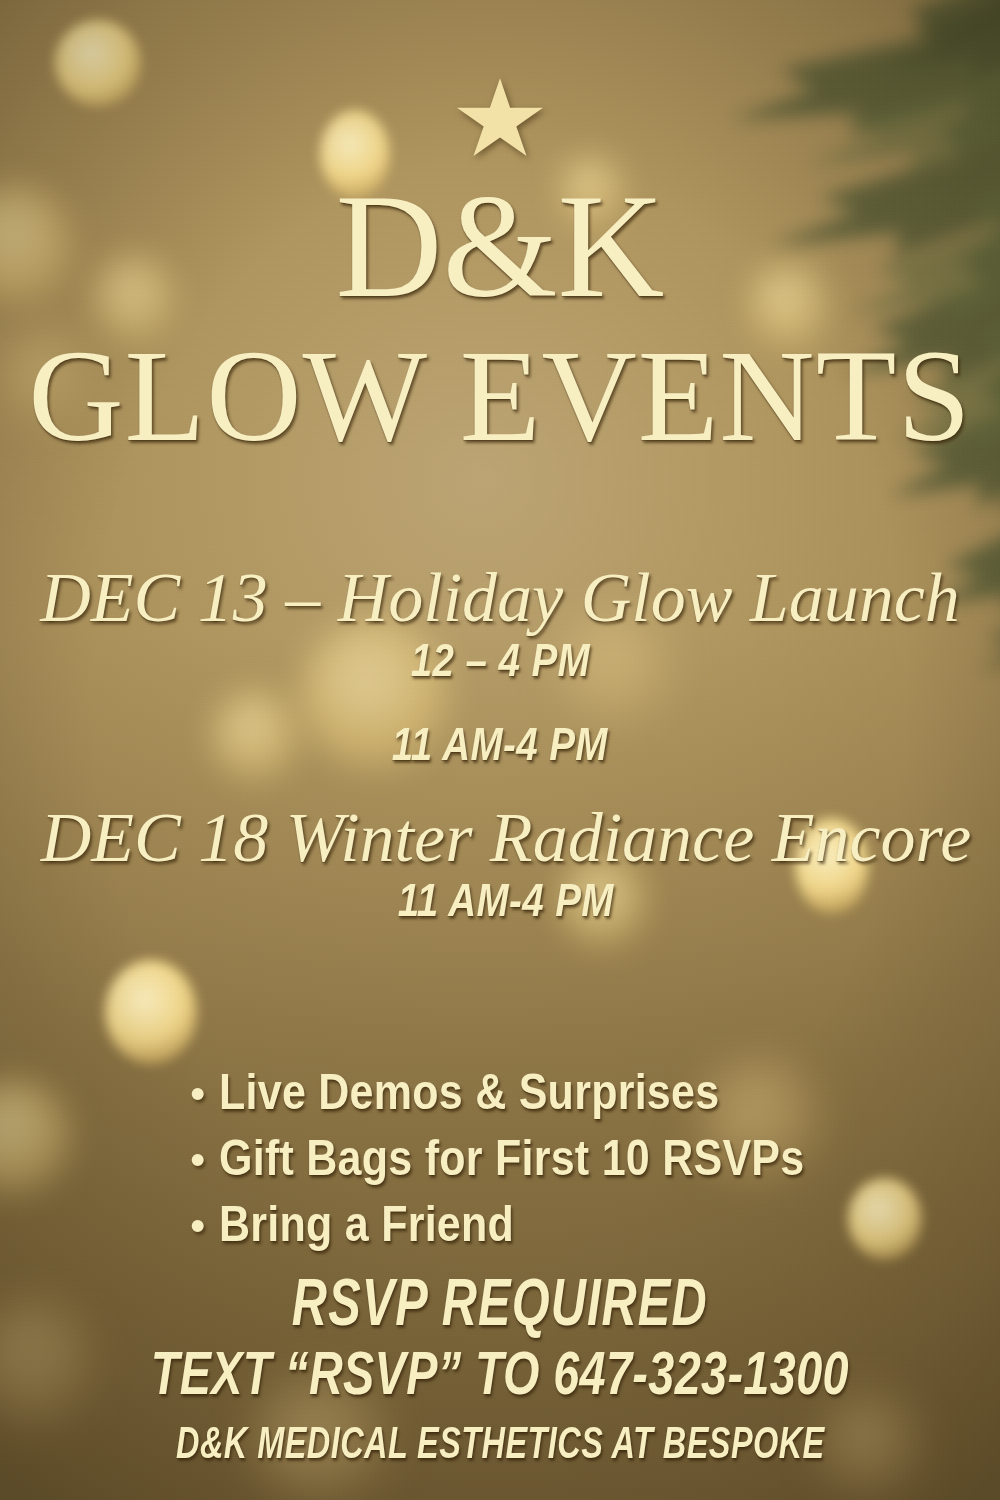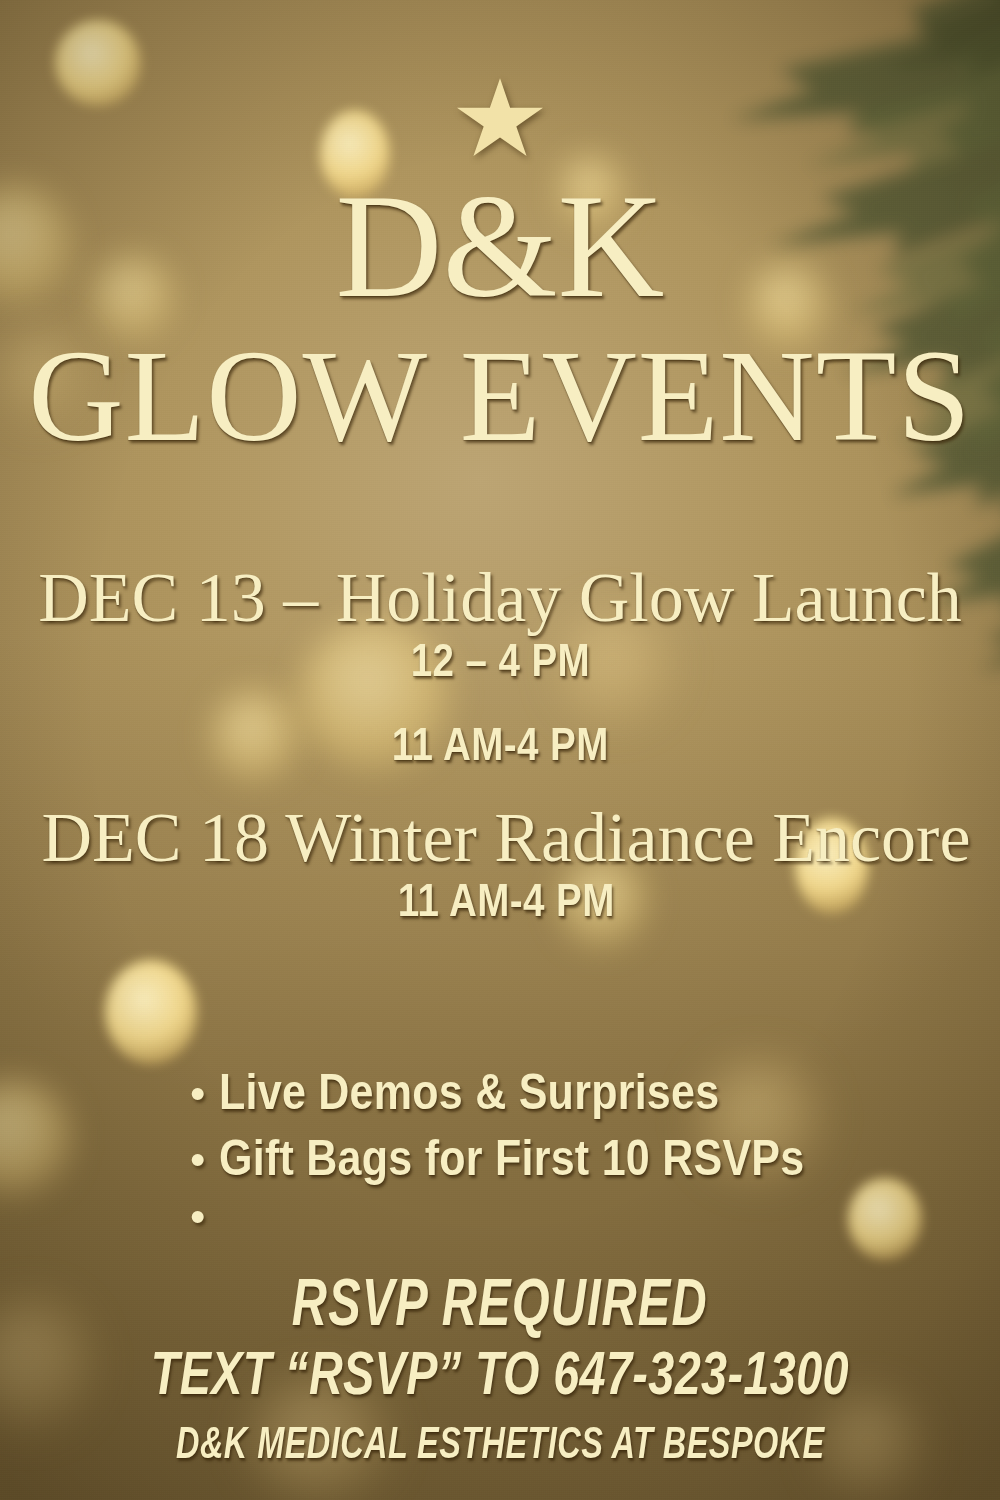--- a/index.html
+++ b/index.html
@@ -167,21 +167,21 @@
     line-height: 1;
   }
 
   
   .events {
     position: absolute;
     top: 562px;
     left: 0;
     width: 100%;
   }
-  .event { margin-bottom: 34px; }
+  .event { margin-bottom: 34px; font-style: italic; }
   .event:last-child { margin-bottom: 0; padding-left: 12px; }
 
   .event-title {
     font-size: 70px;
     line-height: 1.02;
     font-weight: 400;
     white-space: nowrap;
   }
   .event-time-wrap { margin-top: 2px; }
   .event-time {
@@ -358,20 +358,21 @@
         <span class="bullet-text txt"><span class="bullet-text-inner">Live Demos &amp; Surprises</span></span>
       </div>
 
       <div class="bullet-row">
         <span class="bullet-dot">•</span>
         <span class="bullet-text txt"><span class="bullet-text-inner">Gift Bags for First 10 RSVPs</span></span>
       </div>
 
       <div class="bullet-row">
         <span class="bullet-dot">•</span>
+        <span class="bullet-text txt"><span class="bullet-text-inner">Bring a Friend</span></span>
       </div>
 
     </div>
 
     <div class="footer">
       <div class="rsvp-line sans-cond txt"><span class="rsvp-inner">RSVP REQUIRED</span></div>
       <div class="phone-line sans-cond txt"><span class="phone-inner">TEXT “RSVP” TO 647-323-1300</span></div>
       <div class="venue-line sans-cond txt"><span class="venue-inner">D&amp;K MEDICAL ESTHETICS AT BESPOKE</span></div>
     </div>
 

